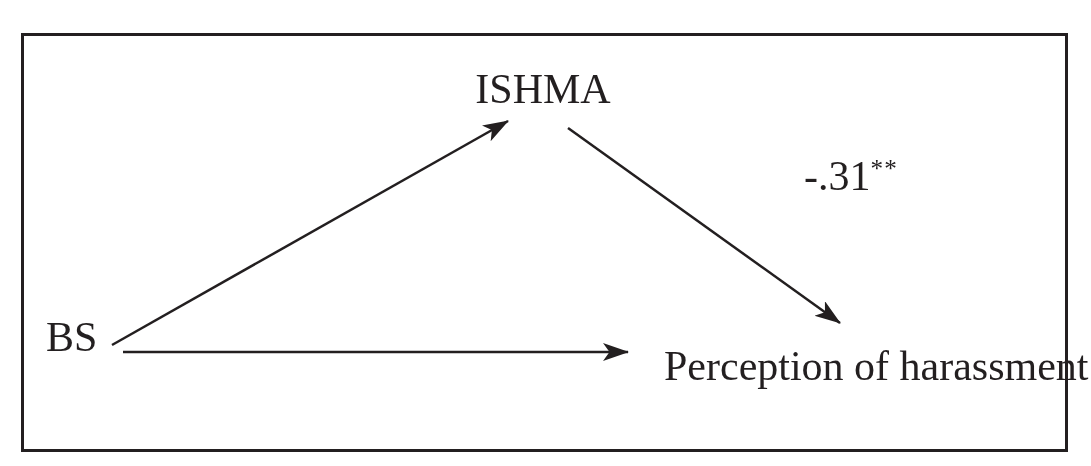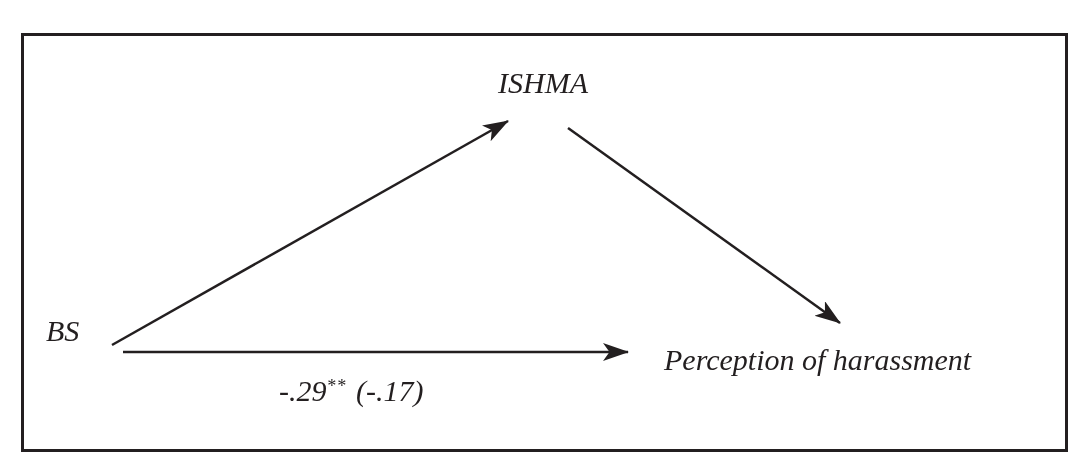--- a/index.html
+++ b/index.html
@@ -30,24 +30,23 @@
     position: absolute;
     left: 0;
     top: 0;
     width: 1091px;
     height: 466px;
     display: block;
   }
   .label {
     position: absolute;
     white-space: nowrap;
-    font-size: 30px;
+    font-size: 42px;
     line-height: 1;
     color: var(--ink);
-    font-style: italic;
   }
   .node-mediator {
     transform: translateX(-50%);
   }
   .coef sup.stars {
     font-size: 0.60em;
     vertical-align: 0.52em;
     letter-spacing: 0.05em;
     line-height: 0;
   }
@@ -73,18 +72,18 @@
     <line x1="123" y1="352" x2="628" y2="352" stroke="#231f20" stroke-width="2.5" marker-end="url(#ah)"></line>
   </svg>
 
   <div class="label node-predictor" style="left:46px; top:316px;">BS</div>
 
   <div class="label node-mediator" style="left:543px; top:68px;">ISHMA</div>
 
   <div class="label node-outcome" style="left:664px; top:331px;margin-top:14px;">Perception of harassment</div>
 
 
+  <div class="label coef" style="left:804px; top:155px;">
+    <span>-.31</span><sup class="stars">**</sup>
+  </div>
 
-  <div class="label coef" style="left:279px; top:376px;">
-    <span>-.29</span><sup class="stars">**</sup><span class="indirect">(-.17)</span>
-  </div>
 
 </div>
 
 </body></html>

